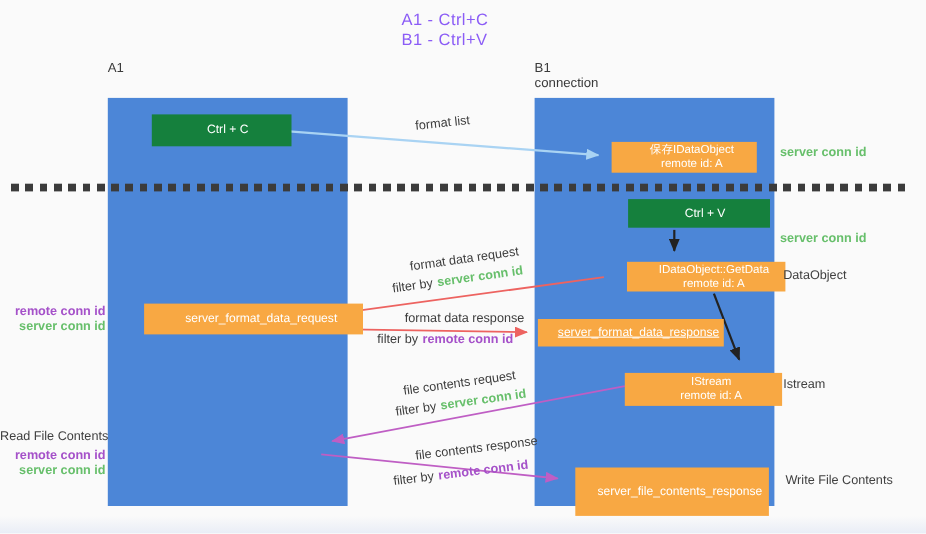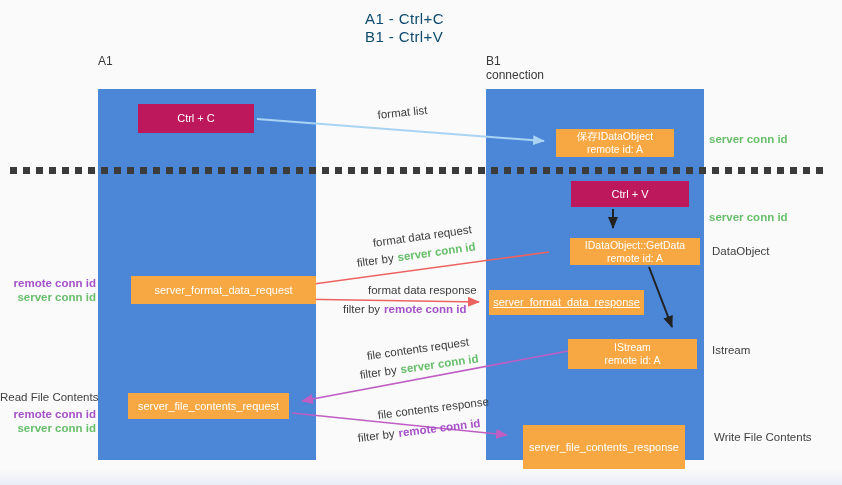--- a/index.html
+++ b/index.html
@@ -1,27 +1,27 @@
 <!DOCTYPE html>
 <html><head>
 <meta charset="utf-8">
 <style>
   html,body{margin:0;padding:0;}
   body{font-family:"Liberation Sans","DejaVu Sans",sans-serif;background:#fafafa;}
   .stage{position:relative;width:842px;height:485px;background:#fafafa;overflow:hidden;}
-  .title{position:absolute;left:365px;top:10px;font-size:15px;line-height:18px;color:#0c4a6e;letter-spacing:.4px;}
+  .title{position:absolute;left:365px;top:10px;font-size:15px;line-height:18px;color:#8b5cf6;letter-spacing:.4px;}
   .lane{position:absolute;top:89px;width:218px;height:371px;background:#4c86d7;}
   .lane-header{position:absolute;top:54px;width:218px;text-align:left;font-size:12px;line-height:14px;color:#3a3a3a;}
   .divider{position:absolute;left:10px;top:167px;width:814px;height:7px;z-index:3;
            background:repeating-linear-gradient(90deg,#3b3b3b 0 7px,transparent 7px 13px);}
   svg.arrows{position:absolute;left:0;top:0;z-index:4;pointer-events:none;}
   .node{position:absolute;z-index:5;display:flex;flex-direction:column;align-items:center;justify-content:center;
         color:#fff;font-size:11px;line-height:13px;text-align:center;white-space:nowrap;}
-  .node.orange{background:#f8a843;}
-  .node.green{background:#be185d;}
+  .node.orange{background:#f8a843;padding-left:14px;}
+  .node.green{background:#15803d;padding-left:11px;}
   .node .l2{font-size:10.5px;}
   .flow-label{position:absolute;z-index:6;font-size:11.5px;color:#3d3d3d;white-space:nowrap;transform-origin:left top;}
   .side-label{position:absolute;z-index:6;font-size:11.5px;color:#3f3f3f;white-space:nowrap;}
   .side-label.right-align{width:96px;text-align:right;left:0;}
   .g{color:#67bf6b;font-weight:bold;}
   .p{color:#a551c9;font-weight:bold;}
   .ml{margin-left:4px;}
   .rot-8{transform:rotate(-8deg);}
   .rot-7{transform:rotate(-7deg);}
   .rot-6{transform:rotate(-6deg);}
@@ -76,23 +76,20 @@
     <line x1="568" y1="351" x2="302" y2="401" stroke="#bf5ec4" stroke-width="1.6" marker-end="url(#m-magenta)"></line>
     <line x1="292" y1="413" x2="507" y2="435" stroke="#bf5ec4" stroke-width="1.6" marker-end="url(#m-magenta)"></line>
   </svg>
 
   <div class="node green" style="left:138px;top:104px;width:116px;height:29px;">
     <div>Ctrl + C</div>
   </div>
   <div class="node orange" style="left:131px;top:276px;width:185px;height:28px;">
     <div>server_format_data_request</div>
   </div>
-  <div class="node orange" style="left:128px;top:393px;width:161px;height:26px;">
-    <div>server_file_contents_request</div>
-  </div>
 
   <div class="node orange" style="left:556px;top:129px;width:118px;height:28px;">
     <div class="l2">保存IDataObject</div>
     <div class="l2">remote id: A</div>
   </div>
   <div class="node green" style="left:555px;top:181px;width:118px;height:26px;margin-left:16px;">
     <div>Ctrl + V</div>
   </div>
   <div class="node orange" style="left:570px;top:238px;width:130px;height:27px;">
     <div class="l2">IDataObject::GetData</div>

